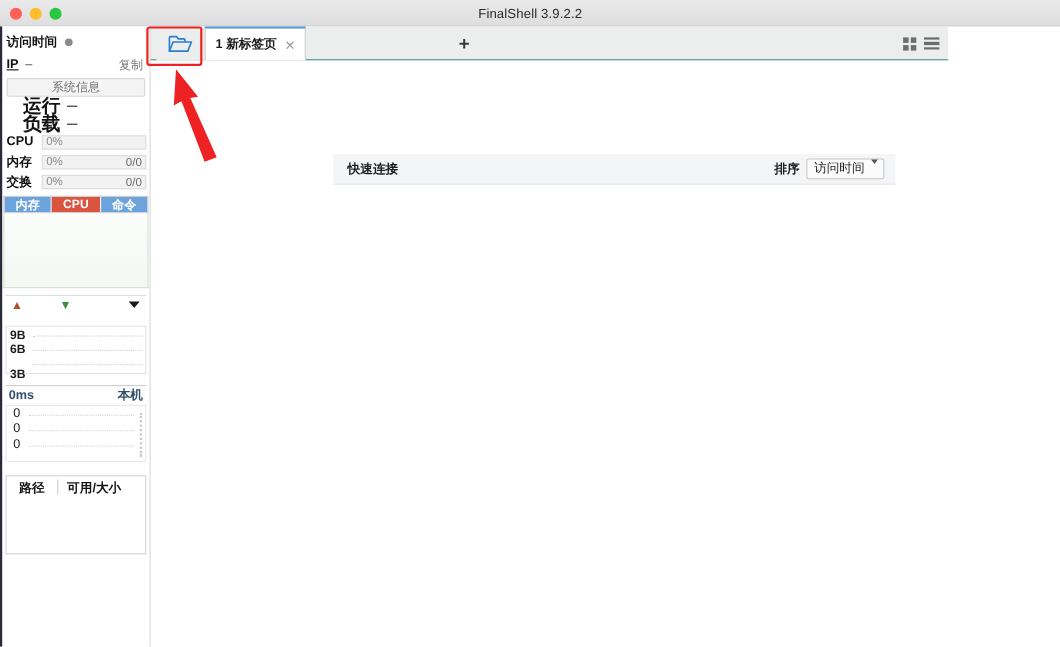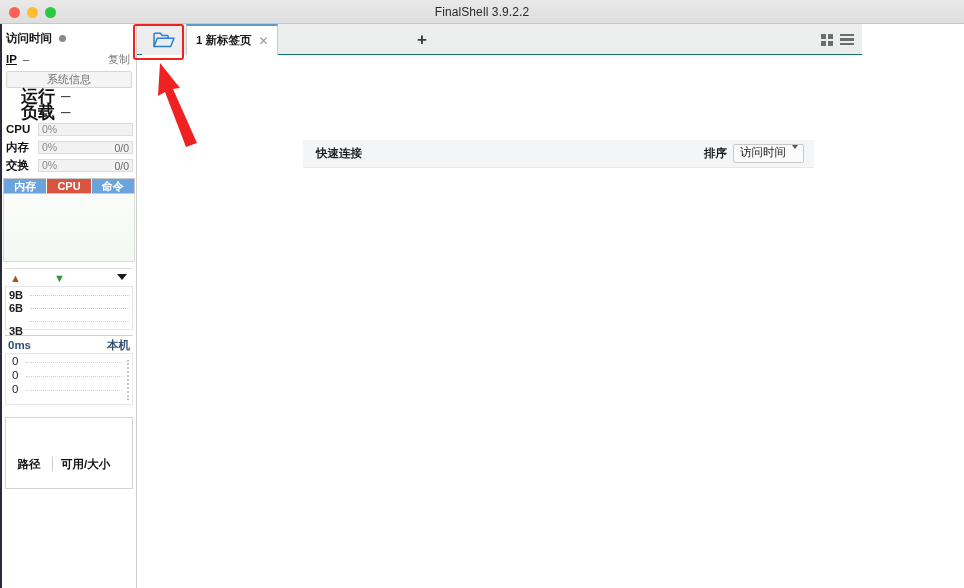--- a/index.html
+++ b/index.html
@@ -152,21 +152,21 @@
   }
   .caret-down {
     position: absolute; right: 6px; top: 2px;
     width: 0; height: 0;
     border-left: 5px solid transparent;
     border-right: 5px solid transparent;
     border-top: 6px solid #1a1a1a;
   }
   .net-graph {
     position: relative;
-    margin: 0 3px; height: 44px;
+    margin: 10px 3px; height: 44px;
     border: 1px solid #e3e3e3;
     background: #ffffff;
   }
   .net-graph .gl {
     position: absolute; left: 24px; right: 2px; height: 0;
     border-top: 1px dotted #cfcfcf;
   }
   .net-graph .yl {
     position: absolute; left: 3px;
     font-size: 11px; font-weight: bold; color: #1c1c1c;
@@ -205,21 +205,21 @@
 
   
   .disk-box {
     margin: 12px 3px 0 3px;
     height: 72px;
     border: 1px solid #d3d3d3;
     background: #ffffff;
   }
   .disk-head {
     display: flex; height: 20px; align-items: center;
-    font-size: 11.5px; font-weight: bold; color: #111; margin-top: 36px;
+    font-size: 11.5px; font-weight: bold; color: #111;
   }
   .disk-col-path { width: 46px; text-align: center; }
   .disk-sep { width: 1px; height: 14px; background: #cccccc; }
   .disk-col-size { padding-left: 8px; }
 
   
   .tabbar {
     position: absolute; left: 137px; top: 24px;
     width: 725px; height: 31px;
     background: #eceded;

